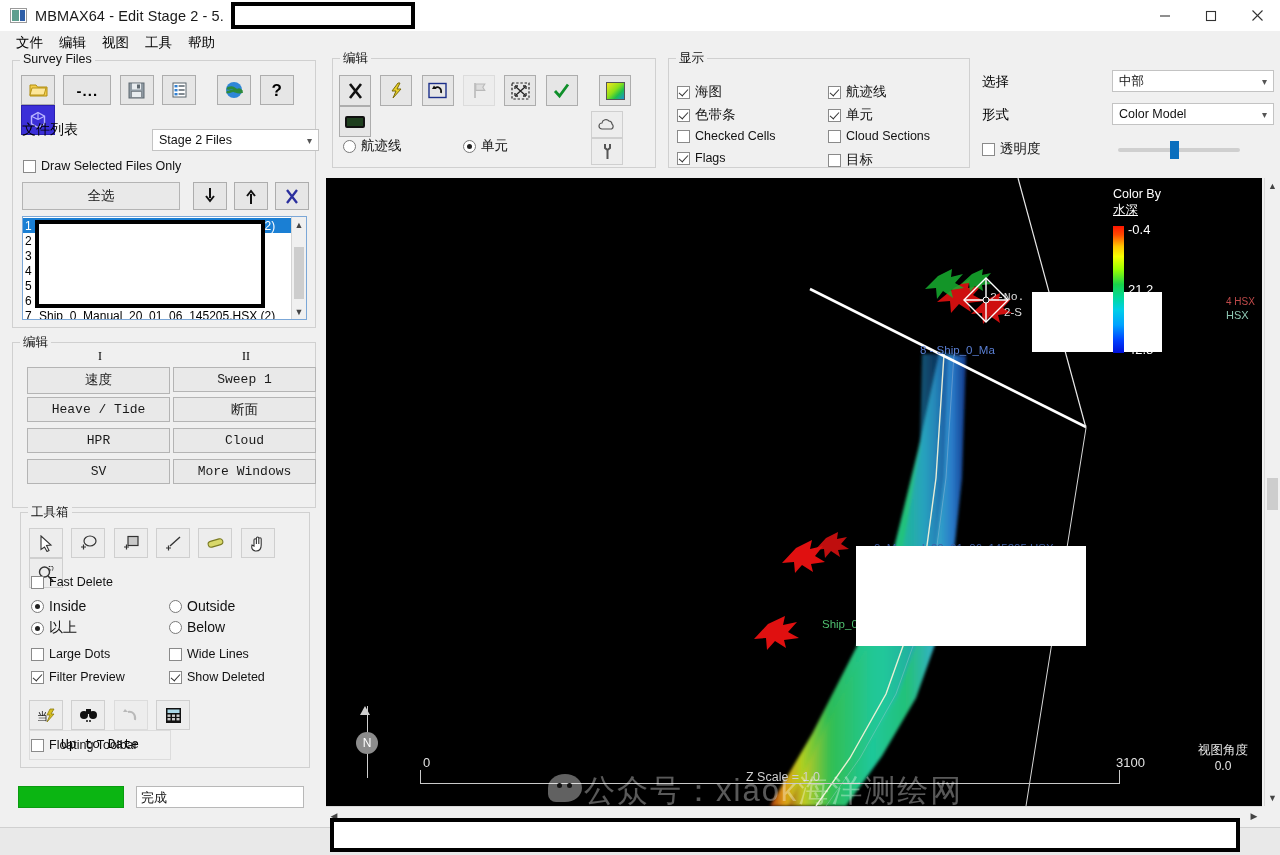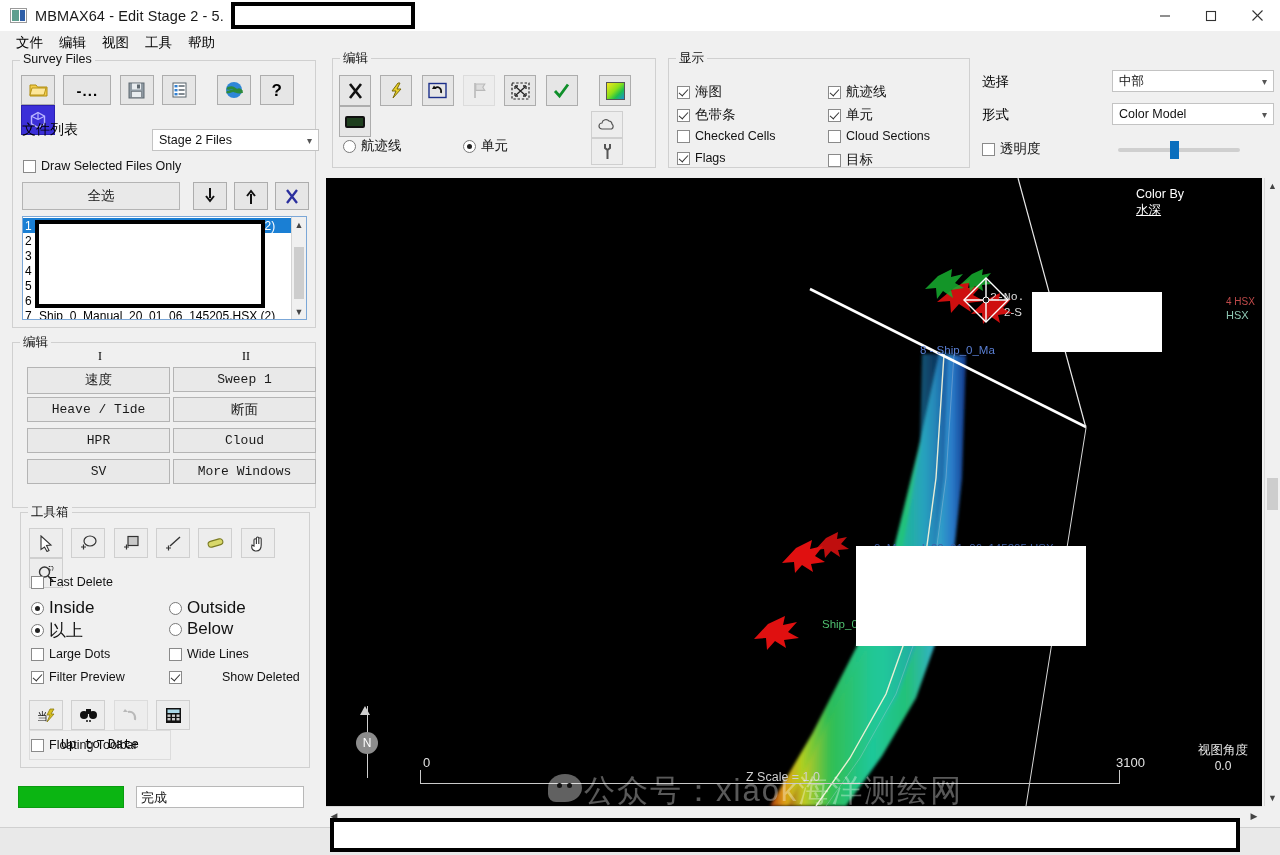--- a/index.html
+++ b/index.html
@@ -74,21 +74,21 @@
   .combo .carr { color:#555; font-size:10px; }
   .chk { display:flex; align-items:center; font-size:12.5px; color:#111; }
   .chk .box {
     width:13px; height:13px; border:1px solid #8a8a8a; background:#fff;
     margin-right:5px; flex:none; position:relative;
   }
   .chk.on .box::after {
     content:""; position:absolute; left:3px; top:0px; width:4px; height:8px;
     border:solid #333; border-width:0 1.6px 1.6px 0; transform:rotate(42deg);
   }
-  .rad { display:flex; align-items:center; font-size:17px; color:#111; }
+  .rad { display:flex; align-items:center; font-size:14px; color:#111; }
   .rad .dot {
     width:13px; height:13px; border:1px solid #7a7a7a; border-radius:50%;
     background:#fff; margin-right:5px; flex:none; position:relative;
   }
   .rad.on .dot::after {
     content:""; position:absolute; left:3px; top:3px; width:5px; height:5px;
     border-radius:50%; background:#222;
   }
   
   .flist {
@@ -405,21 +405,21 @@
     <span>Large Dots</span>
   </div>
   <div class="chk" style="position:absolute; left:148px; top:134px;">
     <span class="box"></span>
     <span>Wide Lines</span>
   </div>
   <div class="chk on" style="position:absolute; left:10px; top:157px;">
     <span class="box"></span>
     <span>Filter Preview</span>
   </div>
-  <div class="chk on" style="position:absolute; left:148px; top:157px;gap:35px;">
+  <div class="chk on" style="position:absolute; left:148px; top:157px;">
     <span class="box"></span>
     <span>Show Deleted</span>
   </div>
 
   <div style="position:absolute; left:8px; top:187px;">
     <div class="tbtn flat" style="margin-right:5px;">
       <svg width="19" height="17" viewBox="0 0 19 17">
           <text x="0" y="13" font-size="11" font-family="Liberation Sans" fill="#111">当</text>
           <path d="M13 2l-3 6h3l-3 7 7-8h-3l3-5z" fill="#d8c020" stroke="#8a7a10" stroke-width=".8"></path>
         </svg>
@@ -662,20 +662,28 @@
   <div class="lbl" style="left:594px; top:166px; color:#5a7fd4;">8 - Ship_0_Ma</div>
   <div class="lbl" style="left:548px; top:364px; color:#3f5fa8;">0_Manual_20_01_06_145205.HSX</div>
   <div class="lbl" style="left:496px; top:440px; color:#4fbf6f;">Ship_0</div>
 
   <div class="map-redact" style="left:706px; top:114px; width:130px; height:60px;"></div>
   <div class="map-redact" style="left:530px; top:368px; width:230px; height:100px;"></div>
 
   <div class="cb-wrap">
     <div class="cb-t1">Color By</div>
     <div class="cb-t2">水深</div>
+    <div class="cb-bar-row">
+      <div class="cb-bar"></div>
+      <div class="cb-ticks">
+        <span style="top:-4px;">-0.4</span>
+        <span style="top:56px;">21.2</span>
+        <span style="top:116px;">42.8</span>
+      </div>
+    </div>
   </div>
 
   <div class="compass">
     <div class="line"></div>
       <div class="arw"></div>
     <div class="nb">N</div>
   </div>
   <div class="s0">0</div>
   <div class="scalebar"></div>
   <div class="s1">3100</div>

